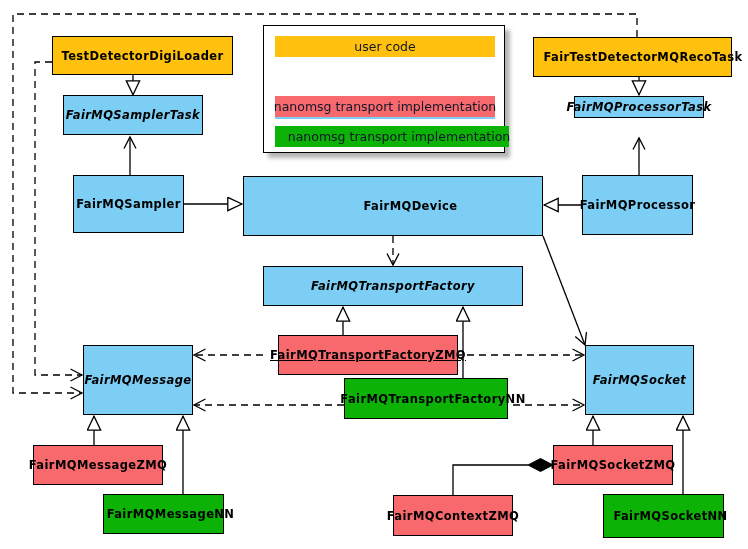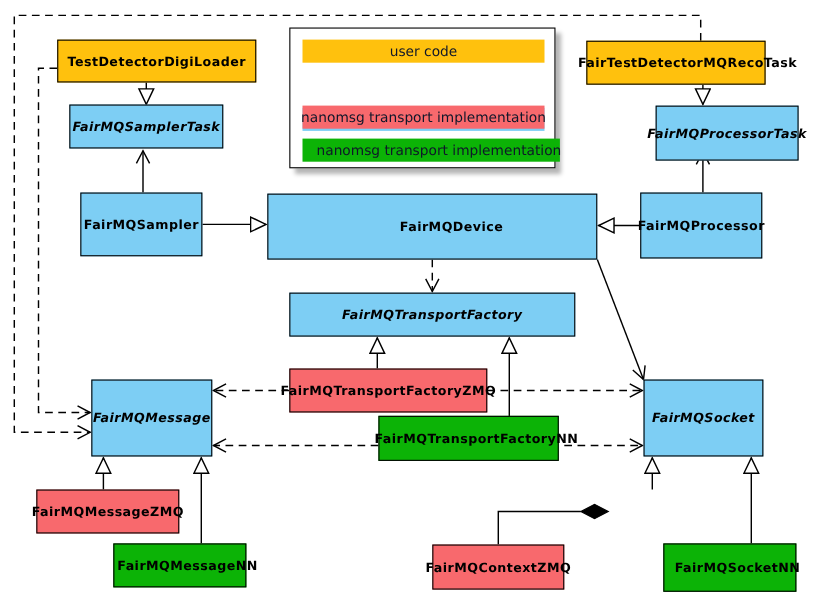--- a/index.html
+++ b/index.html
@@ -17,28 +17,28 @@
     white-space:nowrap; color:#000; text-align:left;
   }
   .abstract { font-style:italic; }
   .c-user    { background:#FFC10D; }
   .c-frame   { background:#7DCEF4; }
   .c-zmq     { background:#F8696D; }
   .c-nano    { background:#0CB306;padding-left:14px; }
 
   
   .n-testdigi      { left:52px;  top:36px;  width:181px; height:39px; }
-  .n-recotask      { left:533px; top:37px;  width:163px; height:40px;padding-left:21px; }
+  .n-recotask      { left:533px; top:37px;  width:199px; height:40px;padding-left:21px; }
   .n-samplertask   { left:63px;  top:95px;  width:140px; height:40px; }
-  .n-processortask { left:596px; top:96px;  width:130px; height:50px; }
+  .n-processortask { left:574px; top:96px;  width:130px; height:22px; }
   .n-sampler       { left:73px;  top:175px; width:111px; height:58px; }
   .n-device        { left:243px; top:176px; width:300px; height:60px;padding-left:35px; }
   .n-processor     { left:582px; top:175px; width:111px; height:60px; }
   .n-factory       { left:263px; top:266px; width:260px; height:40px; }
-  .n-factoryzmq    { left:263px; top:335px; width:180px; height:40px; }
+  .n-factoryzmq    { left:278px; top:335px; width:180px; height:40px;text-decoration:underline; }
   .n-factorynn     { left:344px; top:378px; width:164px; height:41px; }
   .n-message       { left:83px;  top:345px; width:110px; height:70px; }
   .n-socket        { left:585px; top:345px; width:109px; height:70px; }
   .n-messagezmq    { left:33px;  top:445px; width:130px; height:40px; }
   .n-messagenn     { left:103px; top:494px; width:121px; height:40px; }
   .n-socketzmq     { left:553px; top:445px; width:120px; height:40px; }
   .n-contextzmq    { left:393px; top:495px; width:120px; height:41px; }
   .n-socketnn      { left:603px; top:494px; width:121px; height:44px; }
 
   
@@ -118,16 +118,17 @@
   <div class="node n-sampler c-frame">FairMQSampler</div>
   <div class="node n-device c-frame">FairMQDevice</div>
   <div class="node n-processor c-frame">FairMQProcessor</div>
   <div class="node n-factory c-frame abstract">FairMQTransportFactory</div>
   <div class="node n-factoryzmq c-zmq">FairMQTransportFactoryZMQ</div>
   <div class="node n-factorynn c-nano">FairMQTransportFactoryNN</div>
   <div class="node n-message c-frame abstract">FairMQMessage</div>
   <div class="node n-socket c-frame abstract">FairMQSocket</div>
   <div class="node n-messagezmq c-zmq">FairMQMessageZMQ</div>
   <div class="node n-messagenn c-nano">FairMQMessageNN</div>
+  <div class="node n-socketzmq c-zmq">FairMQSocketZMQ</div>
   <div class="node n-contextzmq c-zmq">FairMQContextZMQ</div>
   <div class="node n-socketnn c-nano">FairMQSocketNN</div>
 
 </div>
 
 </body></html>

